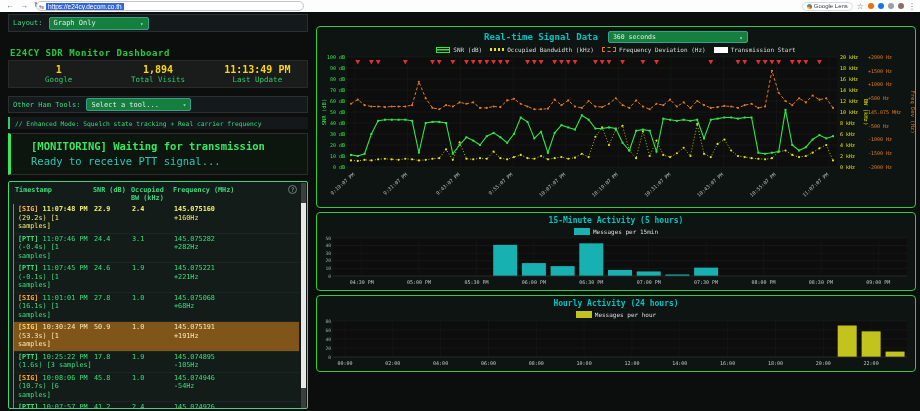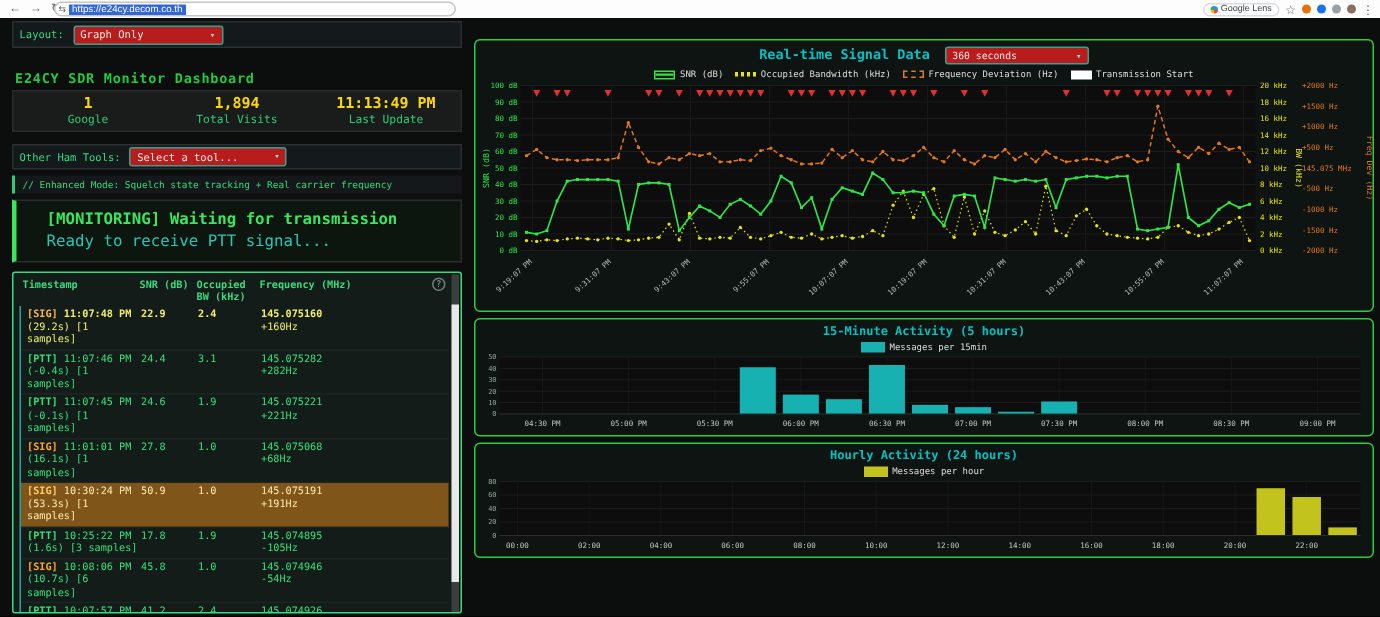--- a/index.html
+++ b/index.html
@@ -24,21 +24,21 @@
   .menu-ic { color:#5f6368; font-size:8px; }
 
   
   #page { position:absolute; top:12px; left:0; width:920px; height:399px; background:#0b0e0c; }
 
   
   #left-col { position:absolute; left:8px; top:0; width:300px; height:399px;border-radius:17px; }
   .bar-row { position:absolute; left:0; width:300px; background:#14191b; border:1px solid #2a2f31;
              display:flex; align-items:center; padding:0 4px; }
   .lbl { color:#3bd97e; font-size:7px; }
-  .fake-select { background:#b91c1c; border:1px solid #3aa08e; border-radius:2px; color:#e8e8e8;
+  .fake-select { background:#15803d; border:1px solid #3aa08e; border-radius:2px; color:#e8e8e8;
                  font-size:7px; height:13px; display:flex; align-items:center; justify-content:space-between;
                  padding:0 4px; }
   .fake-select .car { color:#9fd4c9; font-size:6px; margin-left:6px; }
 
   #dash-title { position:absolute; top:36px; left:2px; color:#25c93f; font-size:9px; font-weight:bold; letter-spacing:0.5px; }
 
   #stats { position:absolute; top:48px; left:0; width:300px; height:28px; background:#191c1a;
            border:1px solid #272b29; display:flex; }
   .stat { flex:1; display:flex; flex-direction:column; align-items:center; justify-content:center; }
   .stat-val { color:#ffd700; font-size:10px; font-weight:bold; line-height:11px; }
@@ -72,21 +72,21 @@
   .tdetail, .toffset { font-weight:normal; }
   #table-scroll { position:absolute; top:1px; right:1px; width:5px; height:226px; background:#3a3f3d; }
   #table-scroll .thumb { position:absolute; top:20px; left:0; width:5px; height:185px; background:#e8e8e8; }
 
   
   #right-col { position:absolute; left:316px; top:0; width:600px; height:399px; }
   .panel { position:absolute; left:0; width:600px; background:#0e1412; border:1px solid #2ecc40; border-radius:4px; }
   .panel-title { text-align:center; color:#00c2c2; font-weight:bold; }
   #rt-head { display:flex; align-items:center; justify-content:center; gap:10px; margin-top:4px; }
   #rt-title { font-size:9px; color:#00c2c2; font-weight:bold; }
-  #rt-select { width:96px; height:12px; font-size:6.5px; }
+  #rt-select { width:140px; height:12px; font-size:6.5px; }
   .legend { display:flex; align-items:center; justify-content:center; gap:8px; margin-top:3px; }
   .leg-item { display:flex; align-items:center; gap:3px; color:#dddddd; font-size:6px; }
   .sw { display:inline-block; }
   .sw-snr { width:14px; height:6px; border:1px solid #2ee64a; background:linear-gradient(#2ee64a,#2ee64a) center/100% 1.5px no-repeat #0c120c; }
   .sw-bw  { width:14px; height:3px; background:repeating-linear-gradient(90deg,#e6e600 0 2px,transparent 2px 4px); }
   .sw-fd  { width:14px; height:5px; border:1px dashed #e07820; }
   .sw-ts  { width:14px; height:6px; background:#ffffff; }
   .sw-15  { width:16px; height:7px; background:#17b1b1; }
   .sw-hr  { width:16px; height:7px; background:#c3c31d; }
   #p2-title,#p3-title { font-size:8px; margin-top:3px; }

